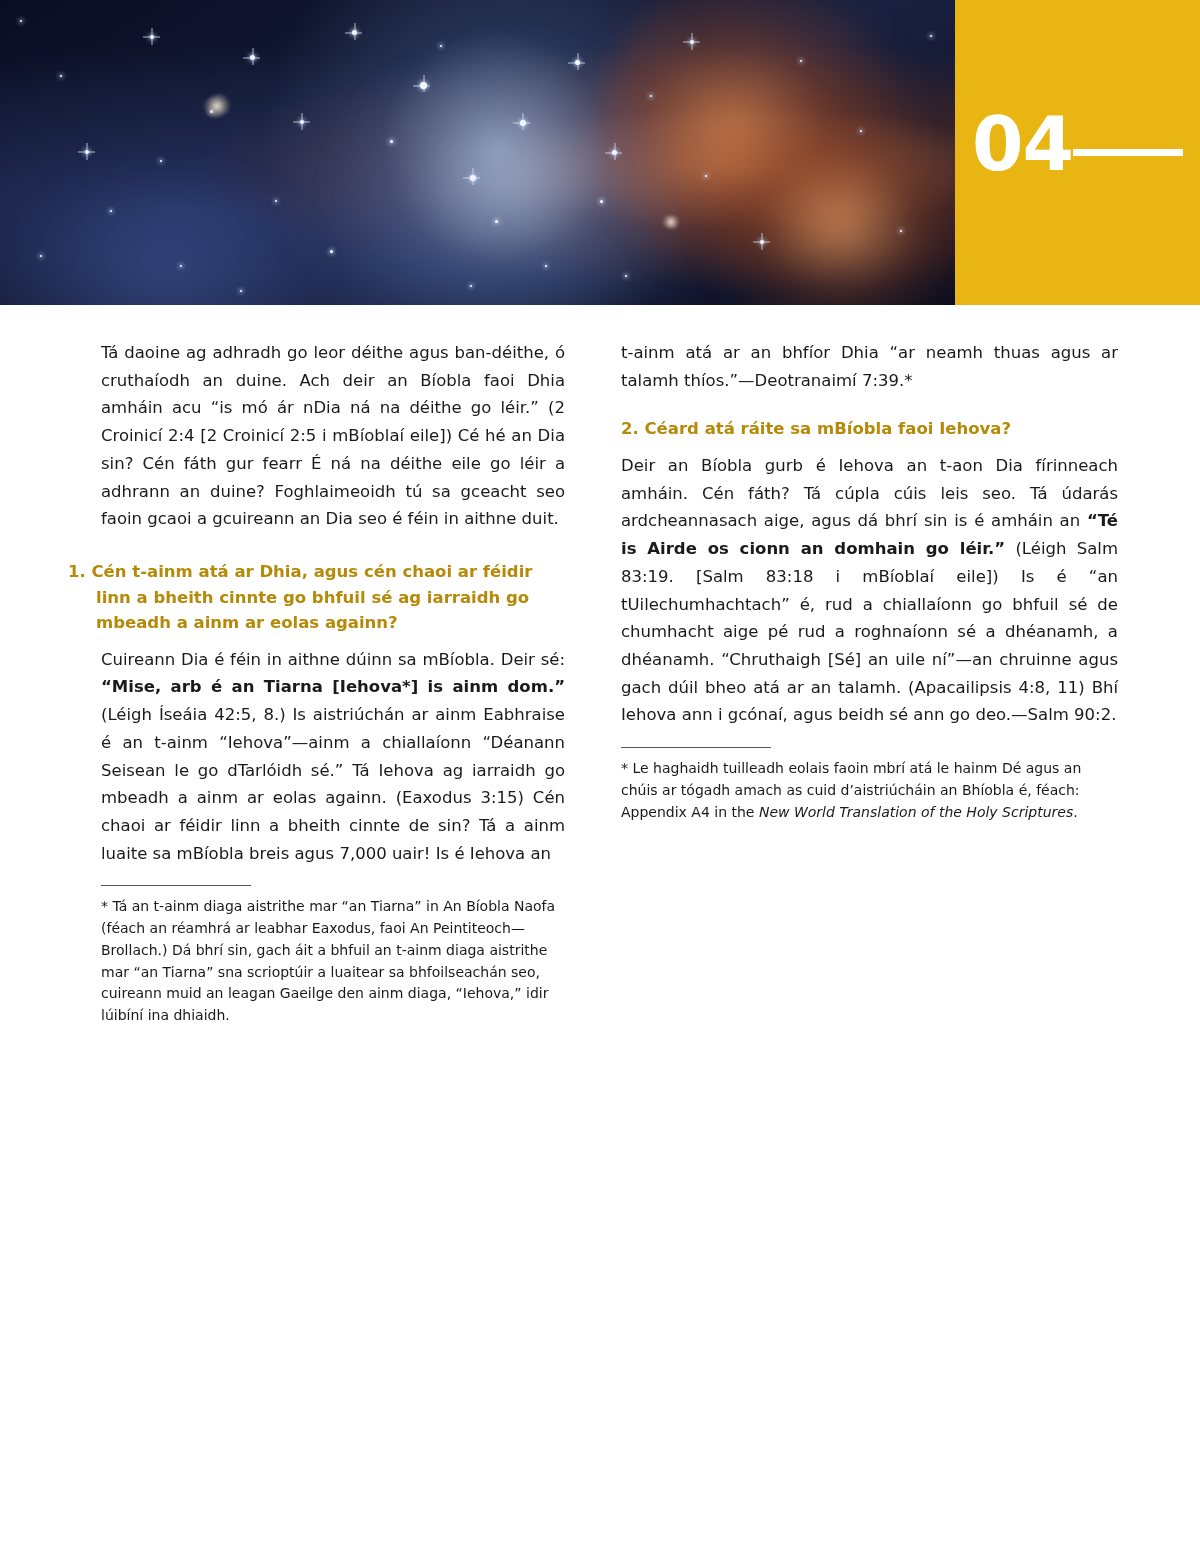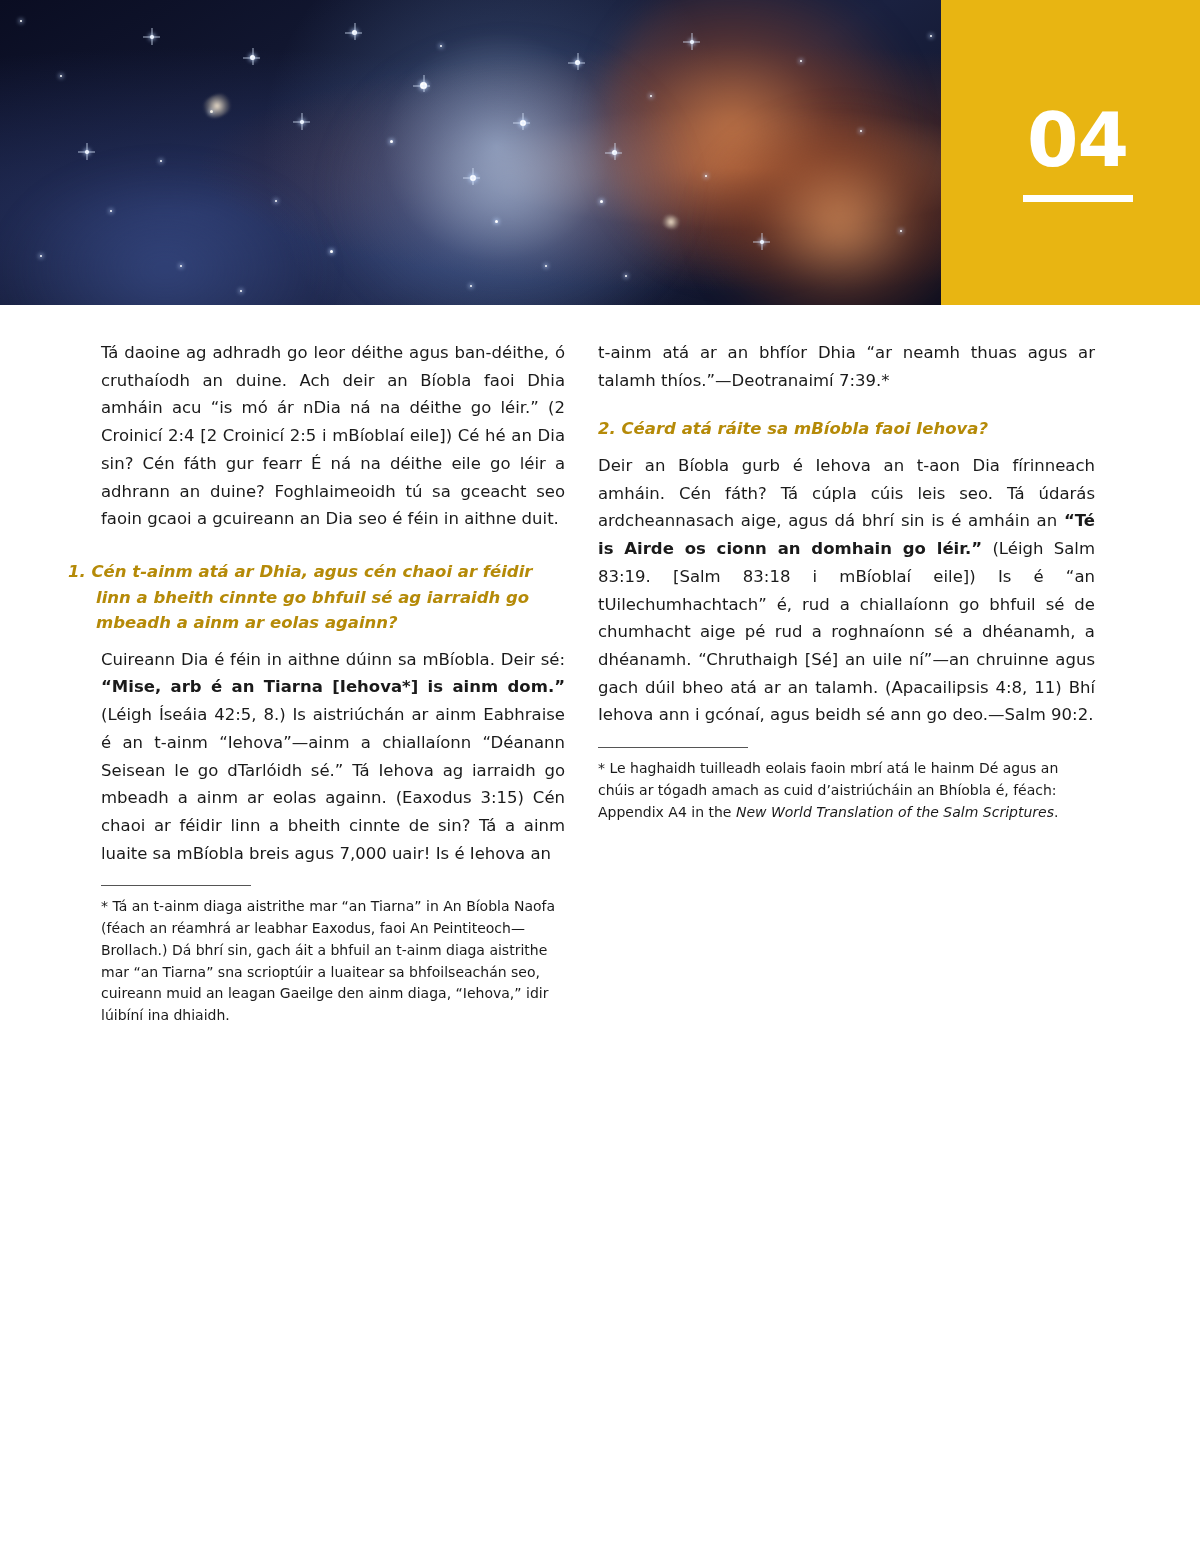--- a/index.html
+++ b/index.html
@@ -74,24 +74,23 @@
     filter: blur(1px);
   }
 
   .hero-number-block {
     position: absolute;
     right: 0; top: 0;
     width: 245px;
     height: 305px;
     background: #e8b512;
     display: flex;
-    flex-direction: column;
+    flex-direction: row;
     align-items: center;
     justify-content: center;
-    padding-left: 14px;
   }
   .hero-number {
     font-size: 74px;
     font-weight: bold;
     color: #ffffff;
     line-height: 1;
     letter-spacing: -1px;
     margin-bottom: 18px;
   }
   .hero-rule {
@@ -109,21 +108,21 @@
     font-family: "DejaVu Sans", sans-serif;
     font-size: 41px;
     font-weight: bold;
     letter-spacing: -0.5px;
     margin: 38px 0 0 0;
     color: #101010;
   }
 
   .columns {
     display: flex;
-    gap: 33px;
+    gap: 56px;
     margin-top: 34px;
   }
   .col {
     width: 497px;
   }
 
   p.body {
     font-family: "DejaVu Sans", sans-serif;
     font-size: 16.5px;
     line-height: 1.68;
@@ -136,21 +135,20 @@
   }
   .q-heading {
     font-family: "DejaVu Sans", sans-serif;
     font-size: 16.5px;
     font-weight: bold;
     line-height: 1.55;
     color: #b58a08;
     margin: 22px 0 10px 0;
     text-indent: -28px;
     padding-left: 28px;
-    font-style: italic;
   }
   .q-heading.first { margin-top: 26px; }
 
   .footnote-rule {
     width: 150px;
     height: 1px;
     background: #555;
     margin: 18px 0 10px 33px;
   }
   .footnote-rule.col2 { margin-left: 0; }
@@ -248,17 +246,17 @@
       <p class="body">t-ainm atá ar an bhfíor Dhia “ar neamh thuas agus ar talamh thíos.”—Deotranaimí 7:39.*</p>
 
       <div class="q-heading">
         <span>2.</span>
         <span>Céard atá ráite sa mBíobla faoi Iehova?</span>
       </div>
 
       <p class="body indent"><span>Deir an Bíobla gurb é Iehova an t-aon Dia fírinneach amháin. Cén fáth? Tá cúpla cúis leis seo. Tá údarás ardcheannasach aige, agus dá bhrí sin is é amháin an </span><b>“Té is Airde os cionn an domhain go léir.”</b><span> (Léigh Salm 83:19. [Salm 83:18 i mBíoblaí eile]) Is é “an tUilechumhachtach” é, rud a chiallaíonn go bhfuil sé de chumhacht aige pé rud a roghnaíonn sé a dhéanamh, a dhéanamh. “Chruthaigh [Sé] an uile ní”—an chruinne agus gach dúil bheo atá ar an talamh. (Apacailipsis 4:8, 11) Bhí Iehova ann i gcónaí, agus beidh sé ann go deo.—Salm 90:2.</span></p>
 
       <div class="footnote-rule col2"></div>
-      <p class="footnote"><span>* Le haghaidh tuilleadh eolais faoin mbrí atá le hainm Dé agus an chúis ar tógadh amach as cuid d’aistriúcháin an Bhíobla é, féach: Appendix A4 in the </span><i>New World Translation of the Salm Scriptures</i><span>.</span></p>
+      <p class="footnote"><span>* Le haghaidh tuilleadh eolais faoin mbrí atá le hainm Dé agus an chúis ar tógadh amach as cuid d’aistriúcháin an Bhíobla é, féach: Appendix A4 in the </span><i>New World Translation of the Holy Scriptures</i><span>.</span></p>
     </div>
 
   </div>
 </div>
 
 </body></html>

